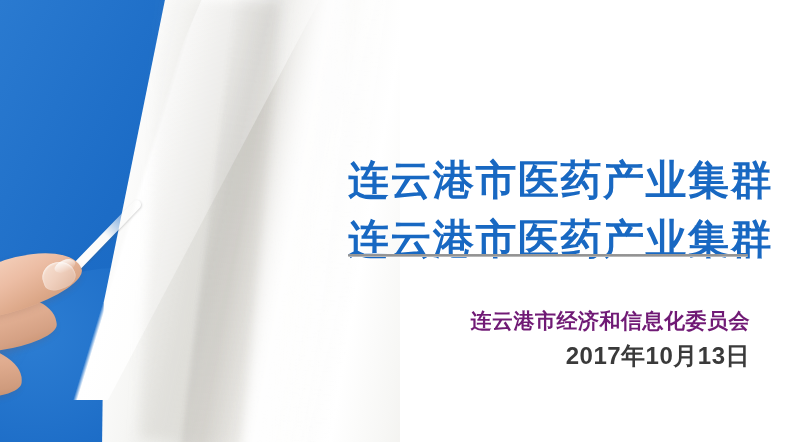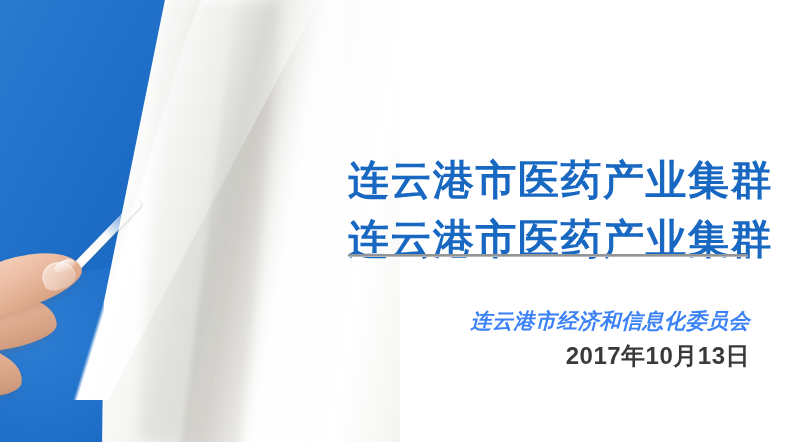--- a/index.html
+++ b/index.html
@@ -308,19 +308,19 @@
   <div class="content">
 
     <div class="title-block">
       <div class="title-line" style="color: rgb(24, 104, 194);">连云港市医药产业集群</div>
       <div class="title-line" style="color: rgb(24, 104, 194);">连云港市医药产业集群</div>
     </div>
 
     <div class="divider"></div>
 
     <div class="meta-block">
-      <div class="org-line" style="color: #3b82f6; font-style: italic;">连云港市经济和信息化委员会</div>
+      <div class="org-line" style="color: #701a75;">连云港市经济和信息化委员会</div>
       <div class="date-line" style="color: rgb(58, 58, 58);">2017年10月13日</div>
     </div>
 
   </div>
 
 </div>
 
 </body></html>

